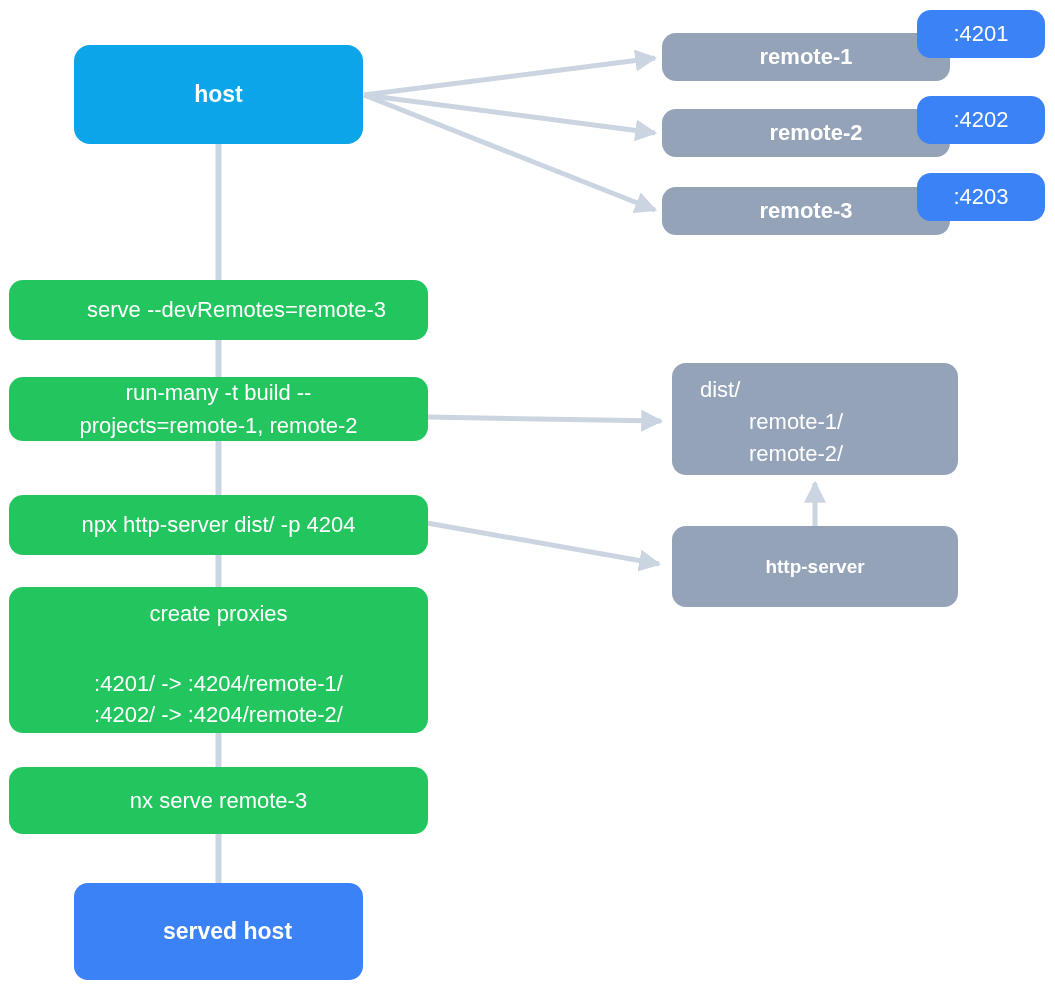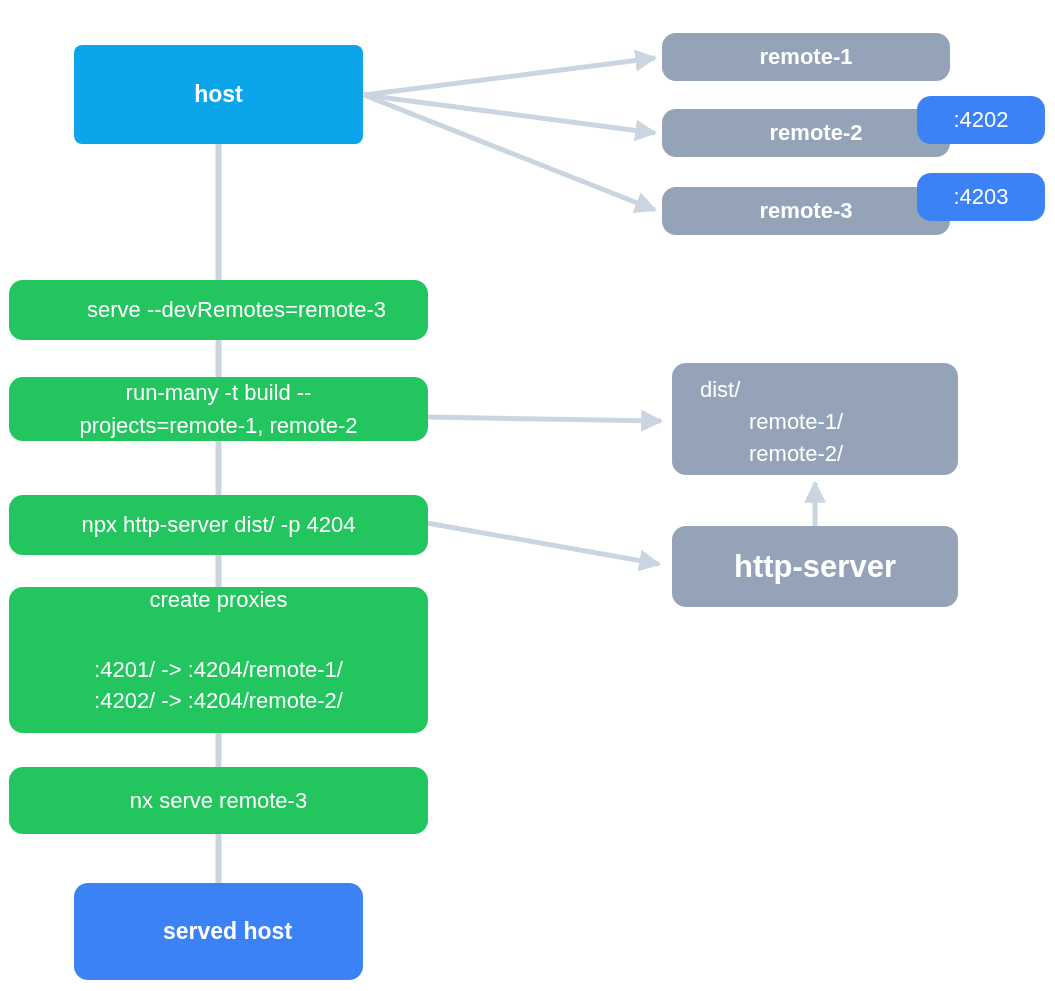--- a/index.html
+++ b/index.html
@@ -38,21 +38,21 @@
     display: flex;
     align-items: center;
     justify-content: center;
     border-radius: 14px;
     box-sizing: border-box;
     white-space: nowrap;
   }
   .host {
     left: 74px; top: 45px; width: 289px; height: 99px;
     background: var(--c-host, #0da5e9);
-    border-radius: 8px;
+    border-radius: 16px;
     font-weight: 700;
     font-size: 23px;
   }
   .remote {
     left: 662px; width: 288px; height: 48px;
     background: var(--c-remote, #94a3b8);
     font-weight: 700;
     font-size: 22px;
   }
   .remote-1 { top: 33px; }
@@ -72,38 +72,39 @@
     background: var(--c-command, #22c55e);
     font-size: 22px;
   }
   .cmd-1 { top: 280px; height: 60px; padding-left: 36px; }
   .cmd-2 { top: 377px; height: 64px; flex-direction: column; line-height: 33px; }
   .cmd-3 { top: 495px; height: 60px; }
   .cmd-4 {
     top: 587px; height: 146px;
     flex-direction: column;
     justify-content: flex-start;
+    padding-top: 14px;
   }
   .cmd-4 .cmd-title { line-height: 26px; margin-bottom: 41px; }
   .cmd-4 .cmd-line { line-height: 31px; }
   .cmd-5 { top: 767px; height: 67px; }
   .dist {
     left: 672px; top: 363px; width: 286px; height: 112px;
     background: var(--c-remote, #94a3b8);
     display: block;
     padding: 11px 0 0 28px;
     font-size: 22px;
     line-height: 32px;
   }
   .dist .indent { padding-left: 49px; }
   .http-server {
     left: 672px; top: 526px; width: 286px; height: 81px;
     background: var(--c-remote, #94a3b8);
     font-weight: 700;
-    font-size: 31px;
+    font-size: 19px;
   }
   .served-host {
     left: 74px; top: 883px; width: 289px; height: 97px;
     background: var(--c-served, #3b82f6);
     font-weight: 700;
     font-size: 23px;
     padding-left: 18px;
   }
 </style>
 </head>
@@ -125,20 +126,23 @@
     <line class="arrow" x1="427" y1="523" x2="659" y2="564" marker-end="url(#ah)"></line>
     <line class="arrow" x1="815" y1="526" x2="815" y2="483" marker-end="url(#ah)"></line>
   </svg>
 
   <div class="node host">
     <span>host</span>
   </div>
 
   <div class="node remote remote-1">
     <span>remote-1</span>
+  </div>
+  <div class="node port port-1">
+    <span>:4201</span>
   </div>
 
   <div class="node remote remote-2">
     <span>remote-2</span>
   </div>
   <div class="node port port-2">
     <span>:4202</span>
   </div>
 
   <div class="node remote remote-3">

